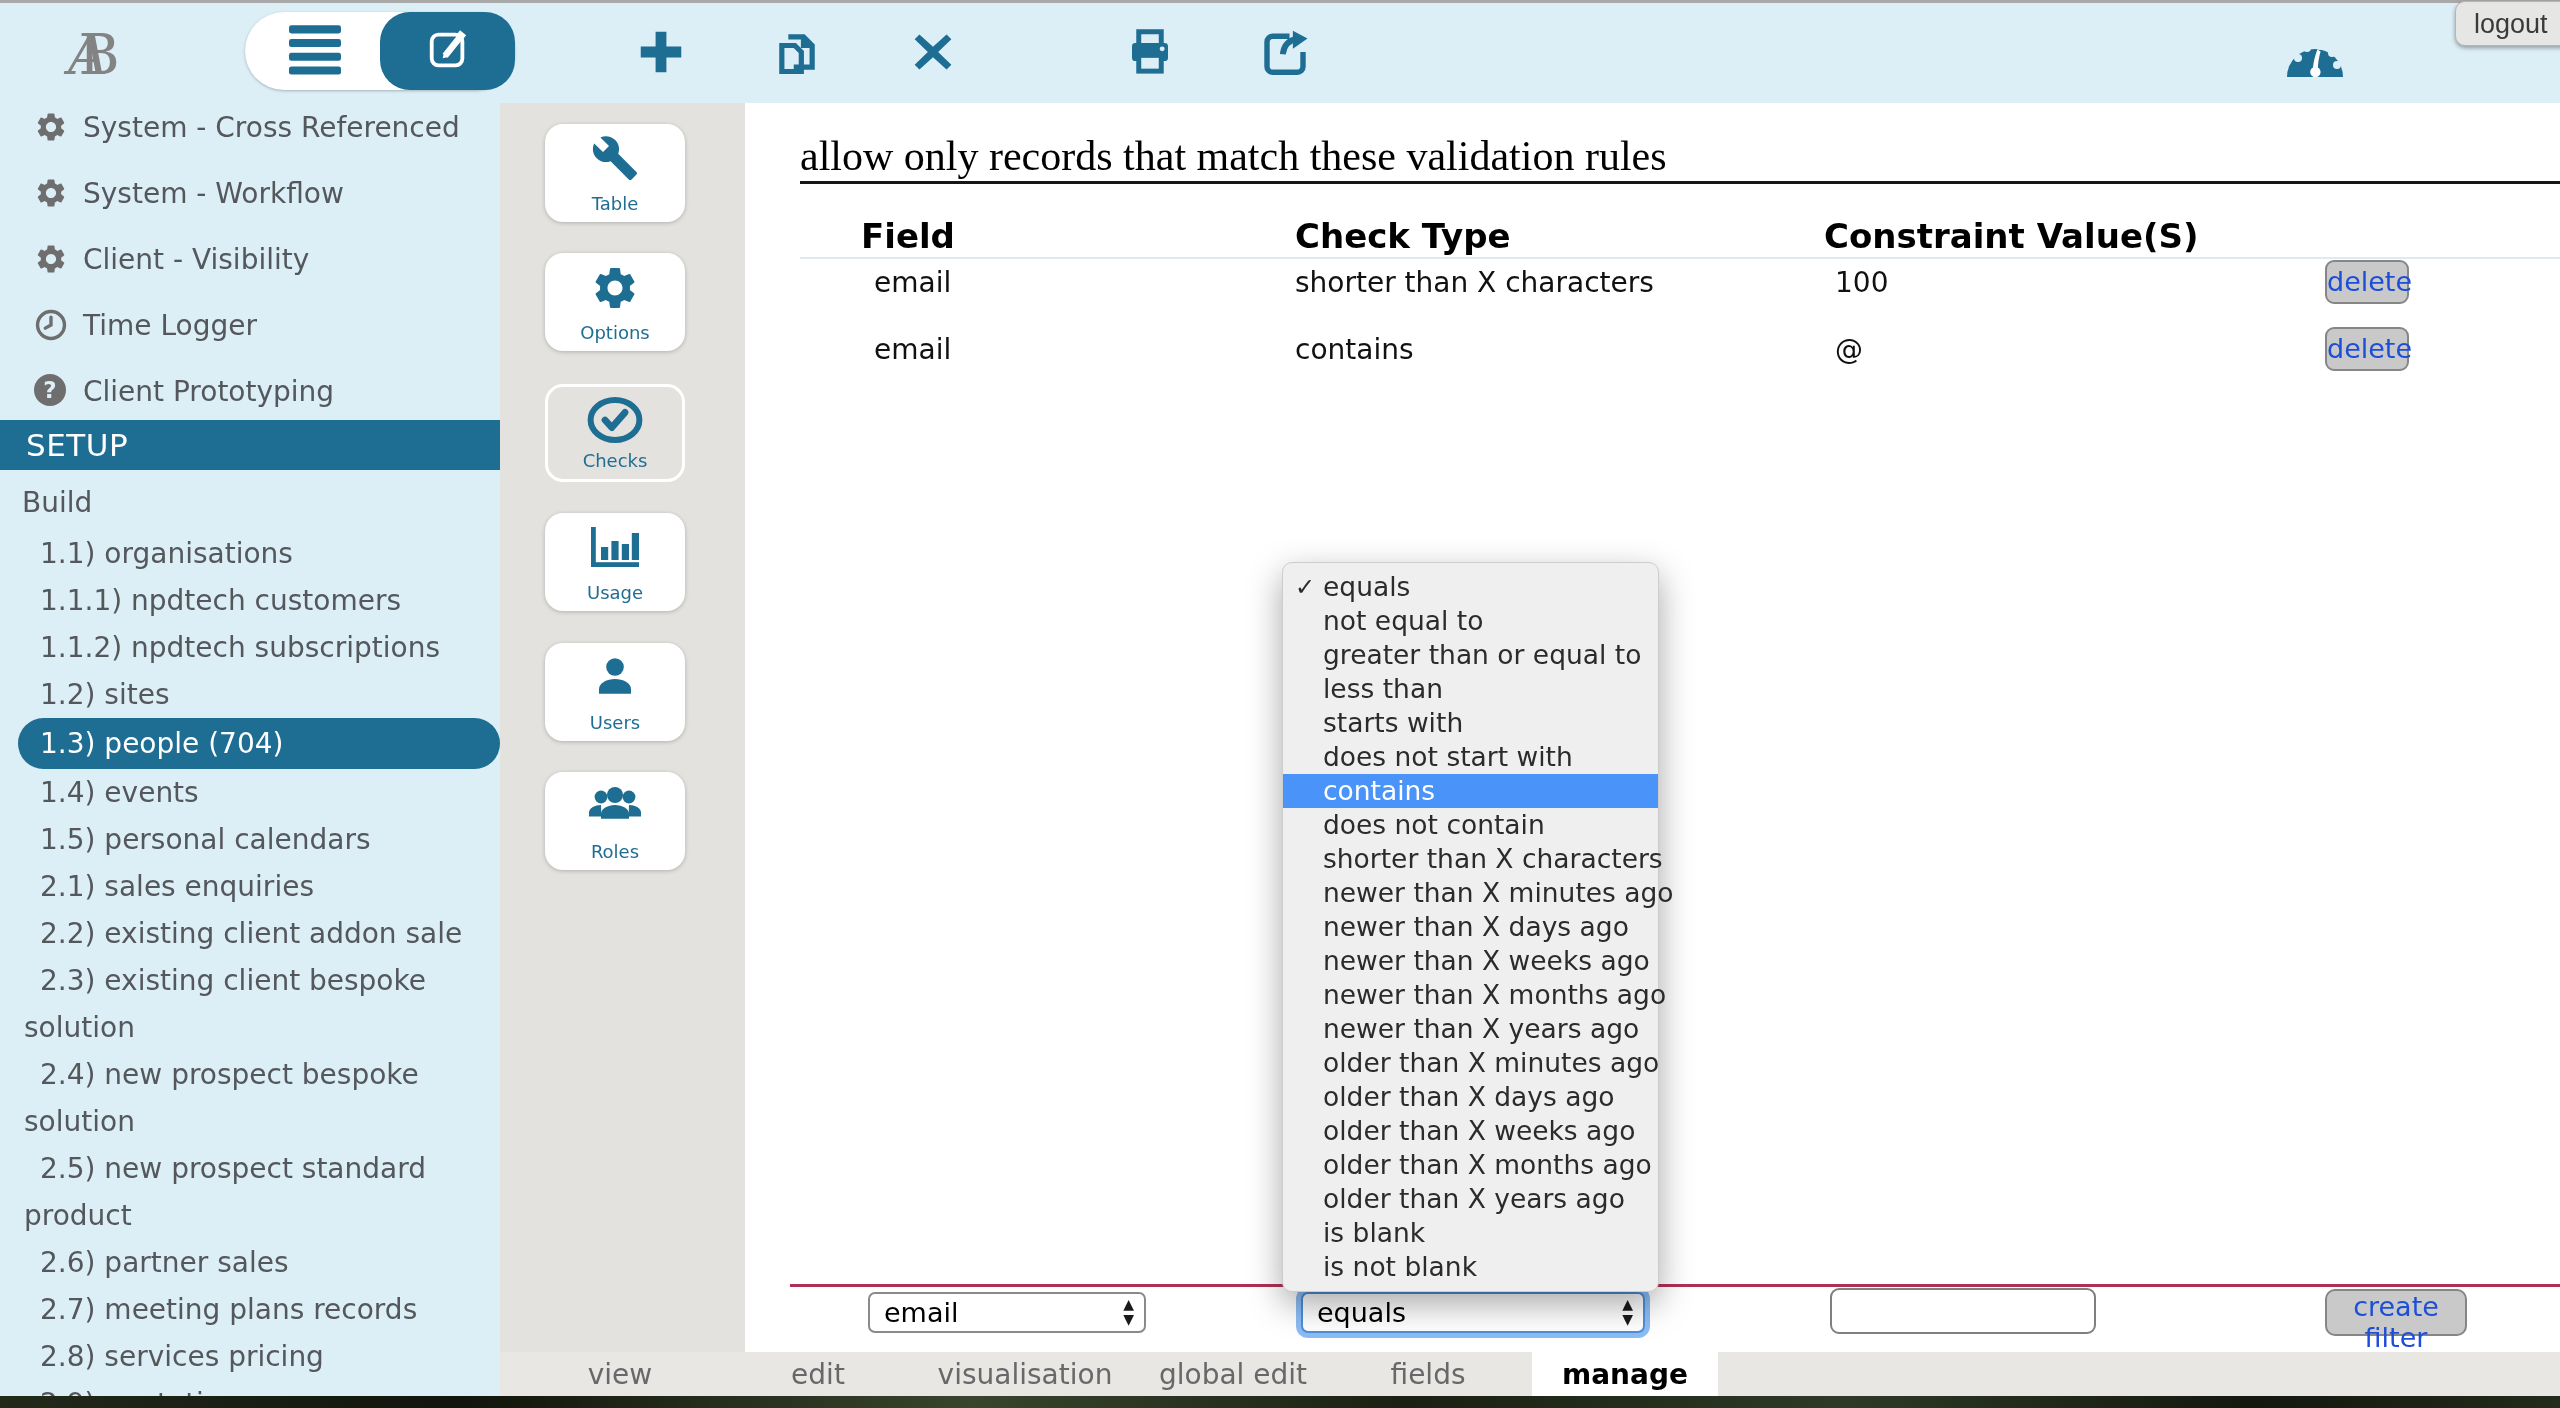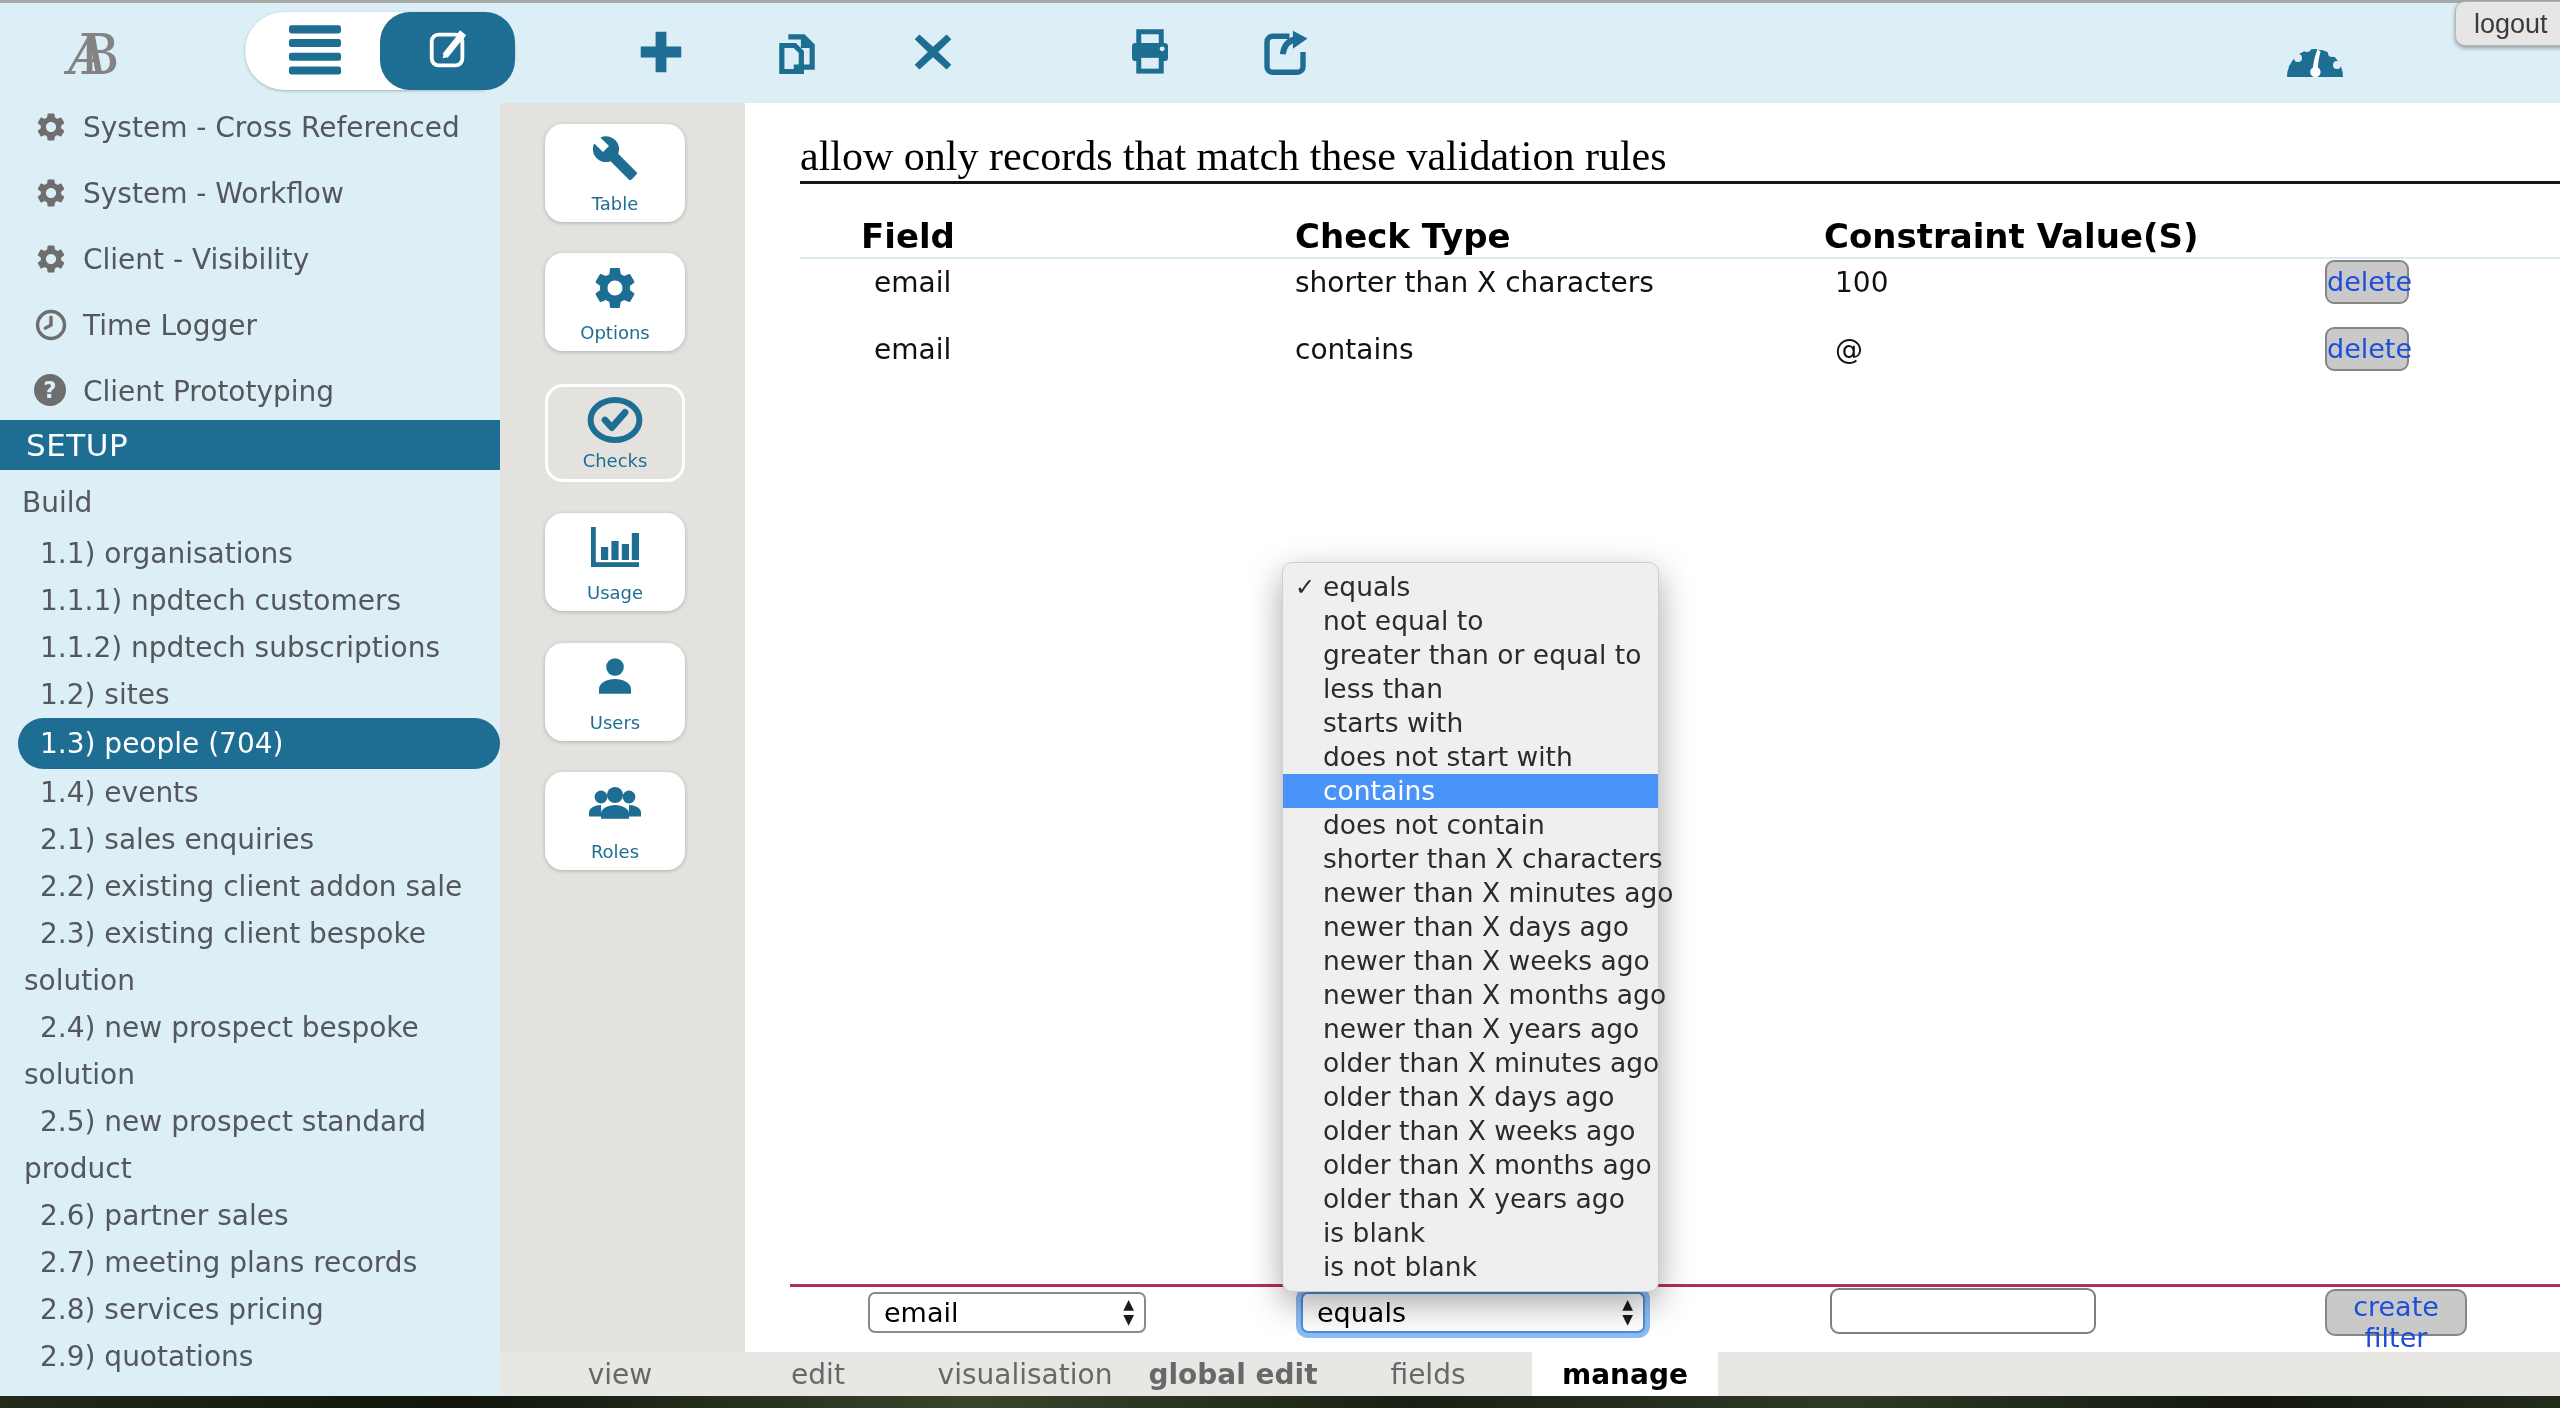--- a/index.html
+++ b/index.html
@@ -92,21 +92,21 @@
                border:2px solid #7f7f7f; border-radius:9px; font-size:27px; padding:0 12px;
                font-family:inherit; z-index:6; }
   .create-btn { position:absolute; left:2325px; top:1289px; width:142px; height:47px; z-index:6;
                 border-radius:10px; }
 
   
   .tabbar { position:absolute; left:500px; top:1352px; width:2060px; height:44px; background:#e9e7e4; }
   .tab { position:absolute; top:0; height:44px; display:flex; align-items:center; transform:translateX(-50%);
          font-size:28px; color:#68686b; padding:0 30px; white-space:nowrap; }
   .tab:nth-of-type(1){ left:120px; } .tab:nth-of-type(2){ left:318px; } .tab:nth-of-type(3){ left:525px; }
-  .tab:nth-of-type(4){ left:733px;font-weight:bold; } .tab:nth-of-type(5){ left:928px; } .tab:nth-of-type(6){ left:1125px; }
+  .tab:nth-of-type(4){ left:733px; } .tab:nth-of-type(5){ left:928px; } .tab:nth-of-type(6){ left:1125px; }
   .tab.active { background:#fff; color:#000; font-weight:bold; }
 
   .desk-strip { position:absolute; left:0; top:1396px; width:2560px; height:12px; z-index:40;
     background:linear-gradient(90deg,#222a1a 0%,#11150c 18%,#39452c 38%,#1a2013 55%,#2e3a26 72%,#14180f 88%,#232b1b 100%); }
 </style>
 </head>
 <body>
 
 <div id="screen">
 
@@ -231,20 +231,21 @@
         <span class="bitem">1.1.1) npdtech customers</span>
 
         <span class="bitem">1.1.2) npdtech subscriptions</span>
 
         <span class="bitem">1.2) sites</span>
 
         <span class="bitem selected">1.3) people (704)</span>
 
         <span class="bitem">1.4) events</span>
 
+        <span class="bitem">1.5) personal calendars</span>
 
         <span class="bitem">2.1) sales enquiries</span>
 
         <span class="bitem">2.2) existing client addon sale</span>
 
         <span class="bitem">2.3) existing client bespoke solution</span>
 
         <span class="bitem">2.4) new prospect bespoke solution</span>
 
         <span class="bitem">2.5) new prospect standard product</span>

